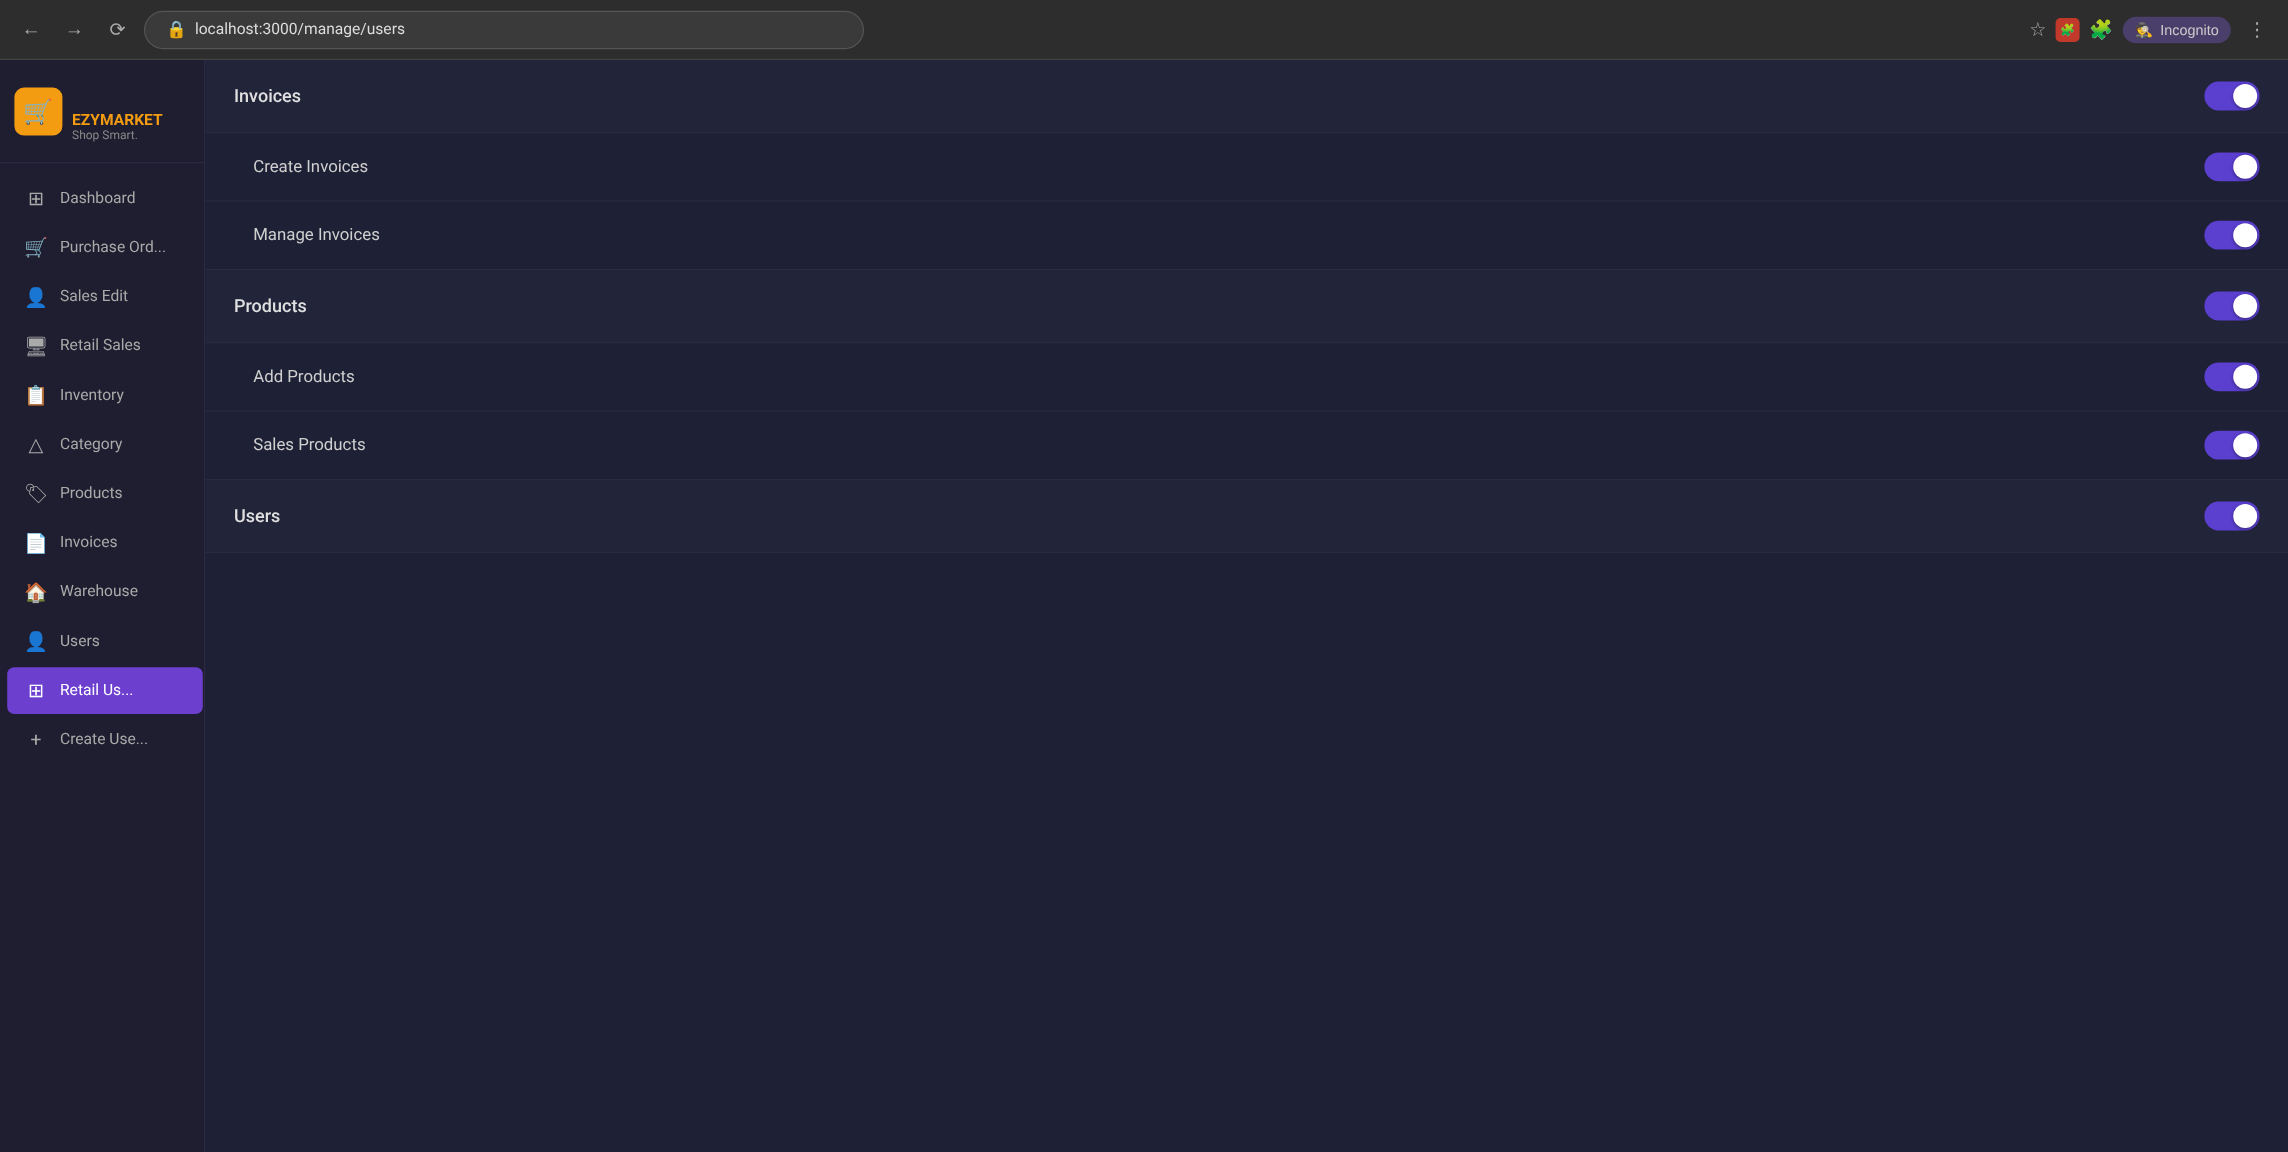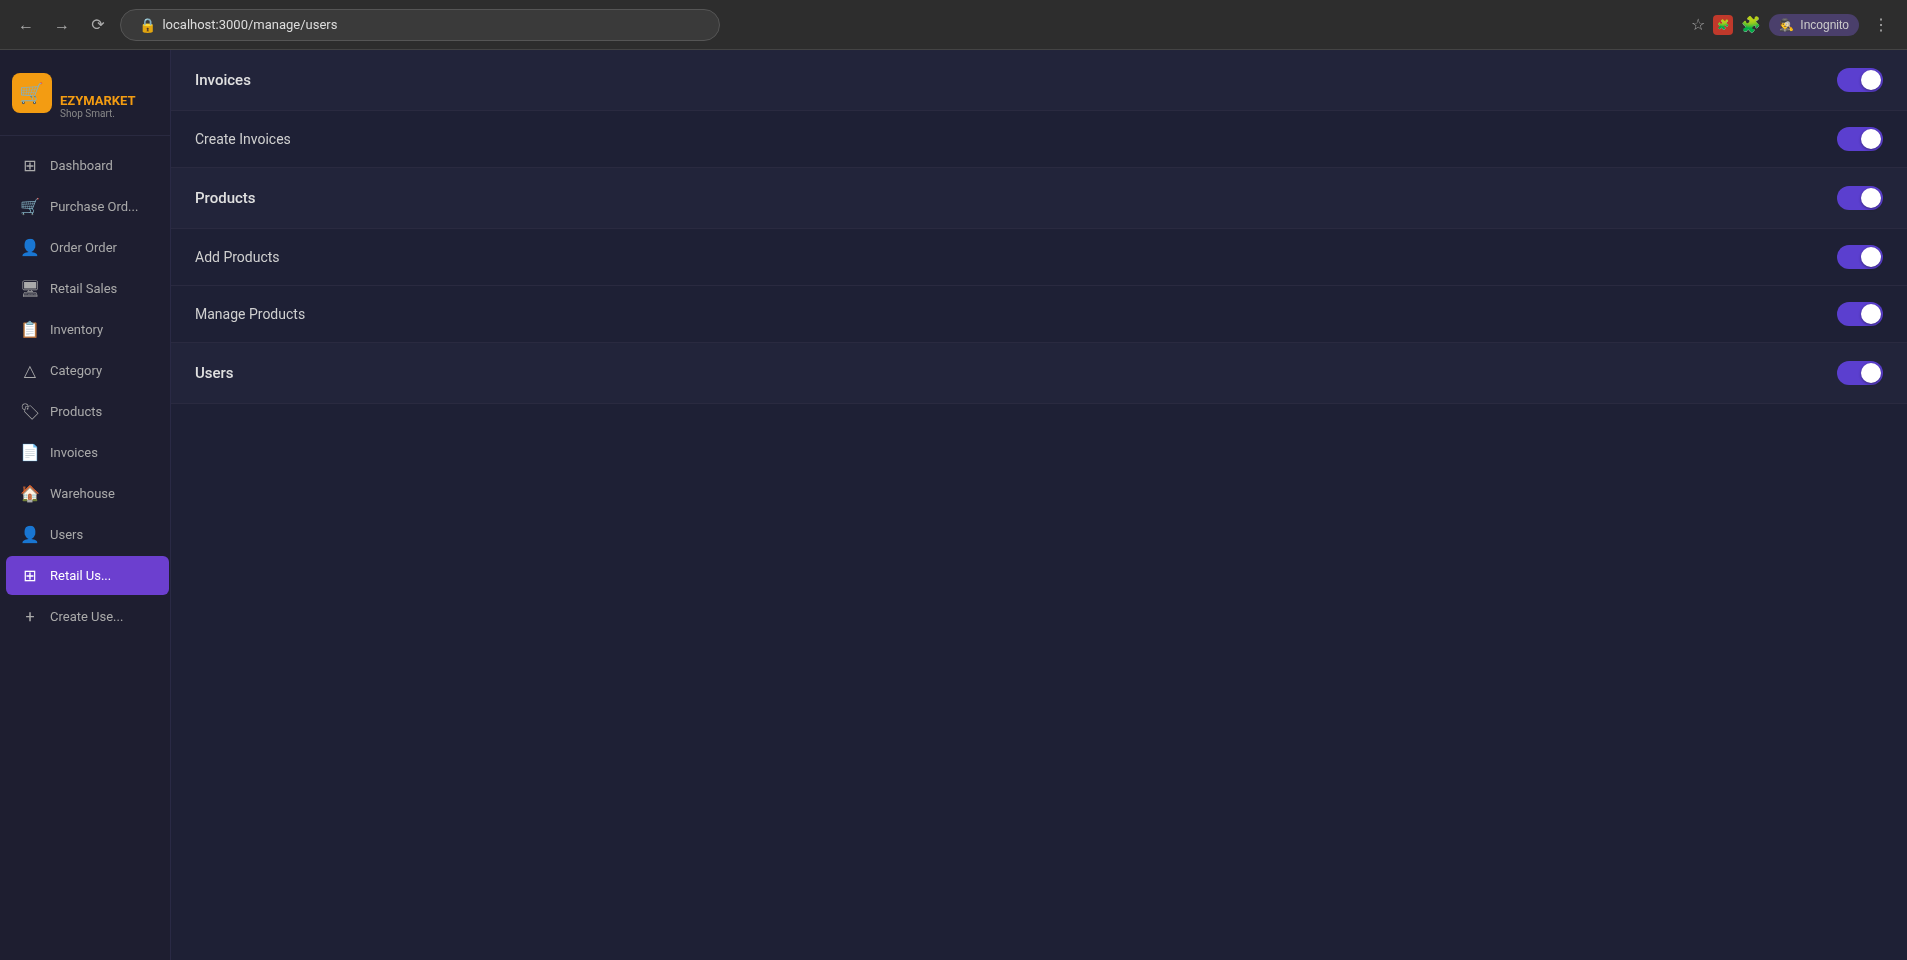--- a/index.html
+++ b/index.html
@@ -236,20 +236,21 @@
       display: flex;
       align-items: center;
       justify-content: space-between;
       padding: 16px 24px;
       border-top: 1px solid #2a2a40;
       background: #1e2035;
     }
     .permission-item-label {
       color: #d0d0d0;
       font-size: 14px;
+      margin-left: 16px;
     }
 
     
     .toggle-switch {
       position: relative;
       width: 46px;
       height: 24px;
       cursor: pointer;
     }
     .toggle-track {
@@ -313,21 +314,21 @@
       <div class="nav-item">
         <span class="nav-icon">⊞</span>
         <span>Dashboard</span>
       </div>
       <div class="nav-item">
         <span class="nav-icon">🛒</span>
         <span>Purchase Ord...</span>
       </div>
       <div class="nav-item">
         <span class="nav-icon">👤</span>
-        <span>Order Order</span>
+        <span>Sales Edit</span>
       </div>
       <div class="nav-item">
         <span class="nav-icon">🖥</span>
         <span>Retail Sales</span>
       </div>
       <div class="nav-item">
         <span class="nav-icon">📋</span>
         <span>Inventory</span>
       </div>
       <div class="nav-item">
@@ -430,40 +431,47 @@
           <div class="toggle-knob on"></div>
         </label>
       </div>
       <div class="permission-item">
         <span class="permission-item-label">Create Invoices</span>
         <label class="toggle-switch">
           <div class="toggle-track"></div>
           <div class="toggle-knob on"></div>
         </label>
       </div>
+      <div class="permission-item">
+        <span class="permission-item-label">Manage Invoices</span>
+        <label class="toggle-switch">
+          <div class="toggle-track"></div>
+          <div class="toggle-knob on"></div>
+        </label>
+      </div>
     </div>
 
 
     <div class="permission-section">
       <div class="permission-section-header">
         <span class="permission-section-header-label">Products</span>
         <label class="toggle-switch">
           <div class="toggle-track"></div>
           <div class="toggle-knob on"></div>
         </label>
       </div>
       <div class="permission-item">
         <span class="permission-item-label">Add Products</span>
         <label class="toggle-switch">
           <div class="toggle-track"></div>
           <div class="toggle-knob on"></div>
         </label>
       </div>
       <div class="permission-item">
-        <span class="permission-item-label">Manage Products</span>
+        <span class="permission-item-label">Sales Products</span>
         <label class="toggle-switch">
           <div class="toggle-track"></div>
           <div class="toggle-knob on"></div>
         </label>
       </div>
     </div>
 
     <div class="permission-section">
       <div class="permission-section-header">
         <span class="permission-section-header-label">Users</span>

